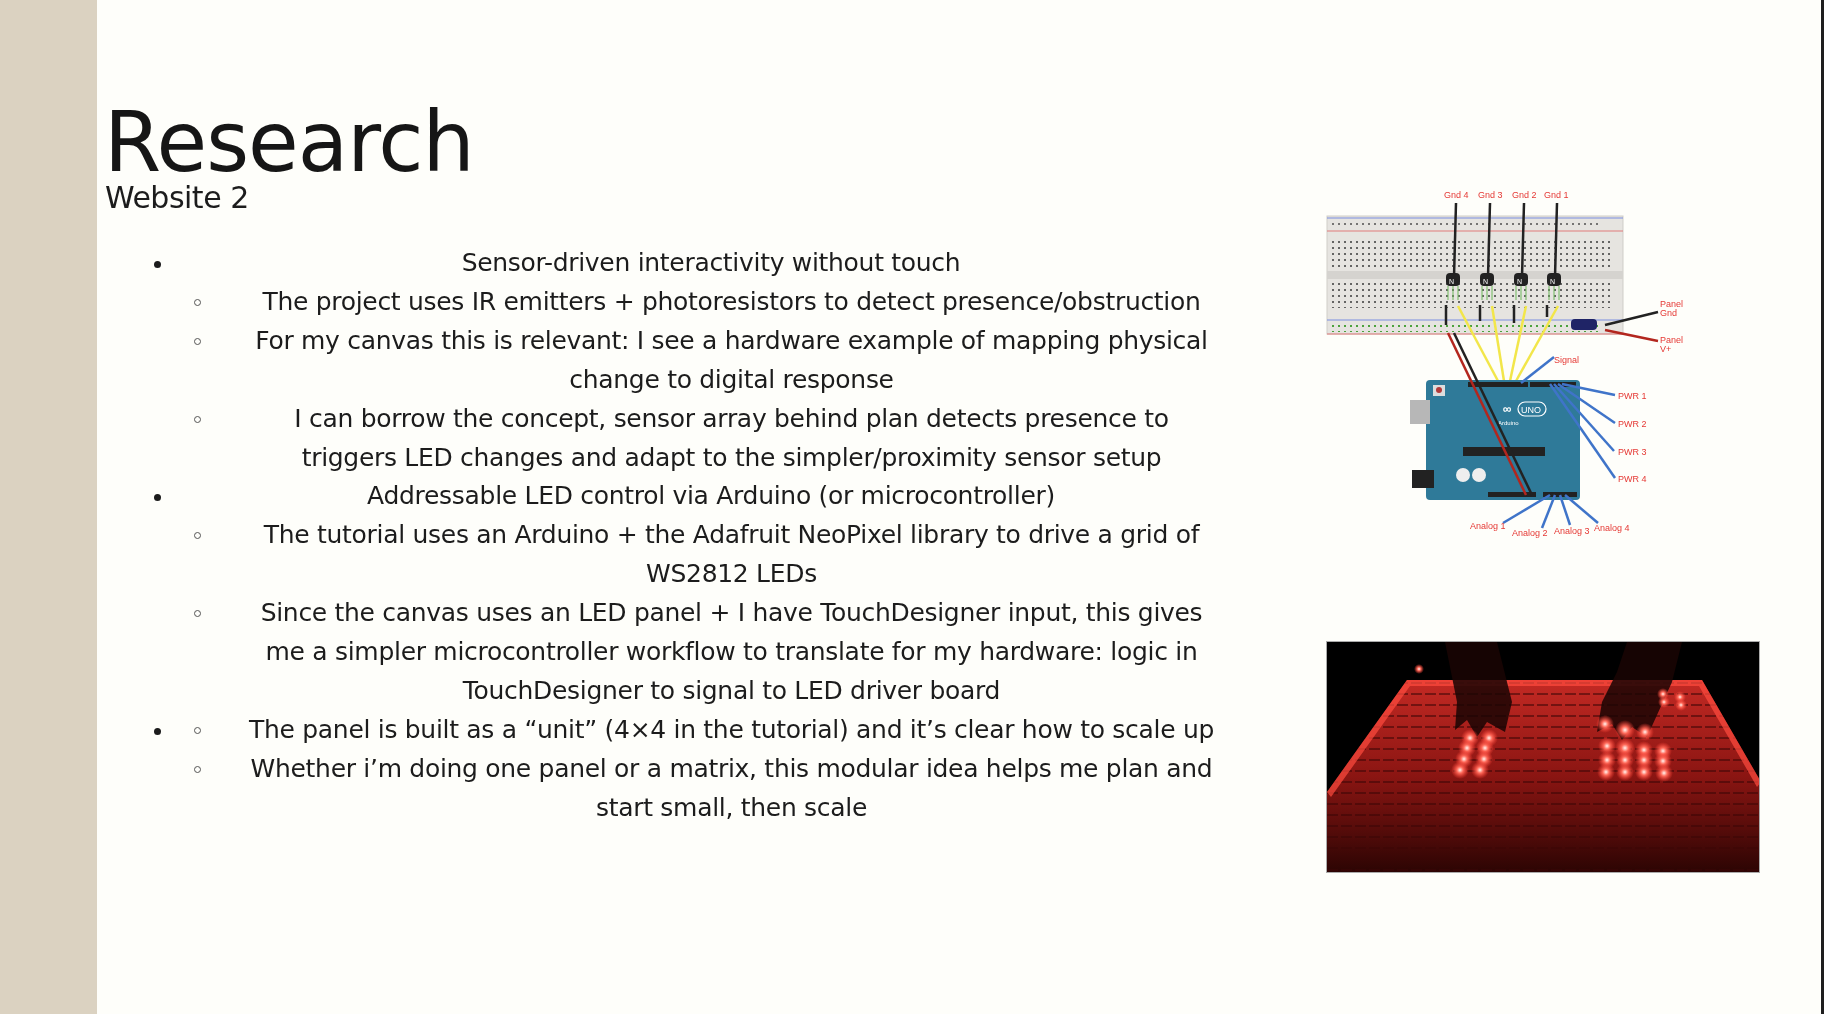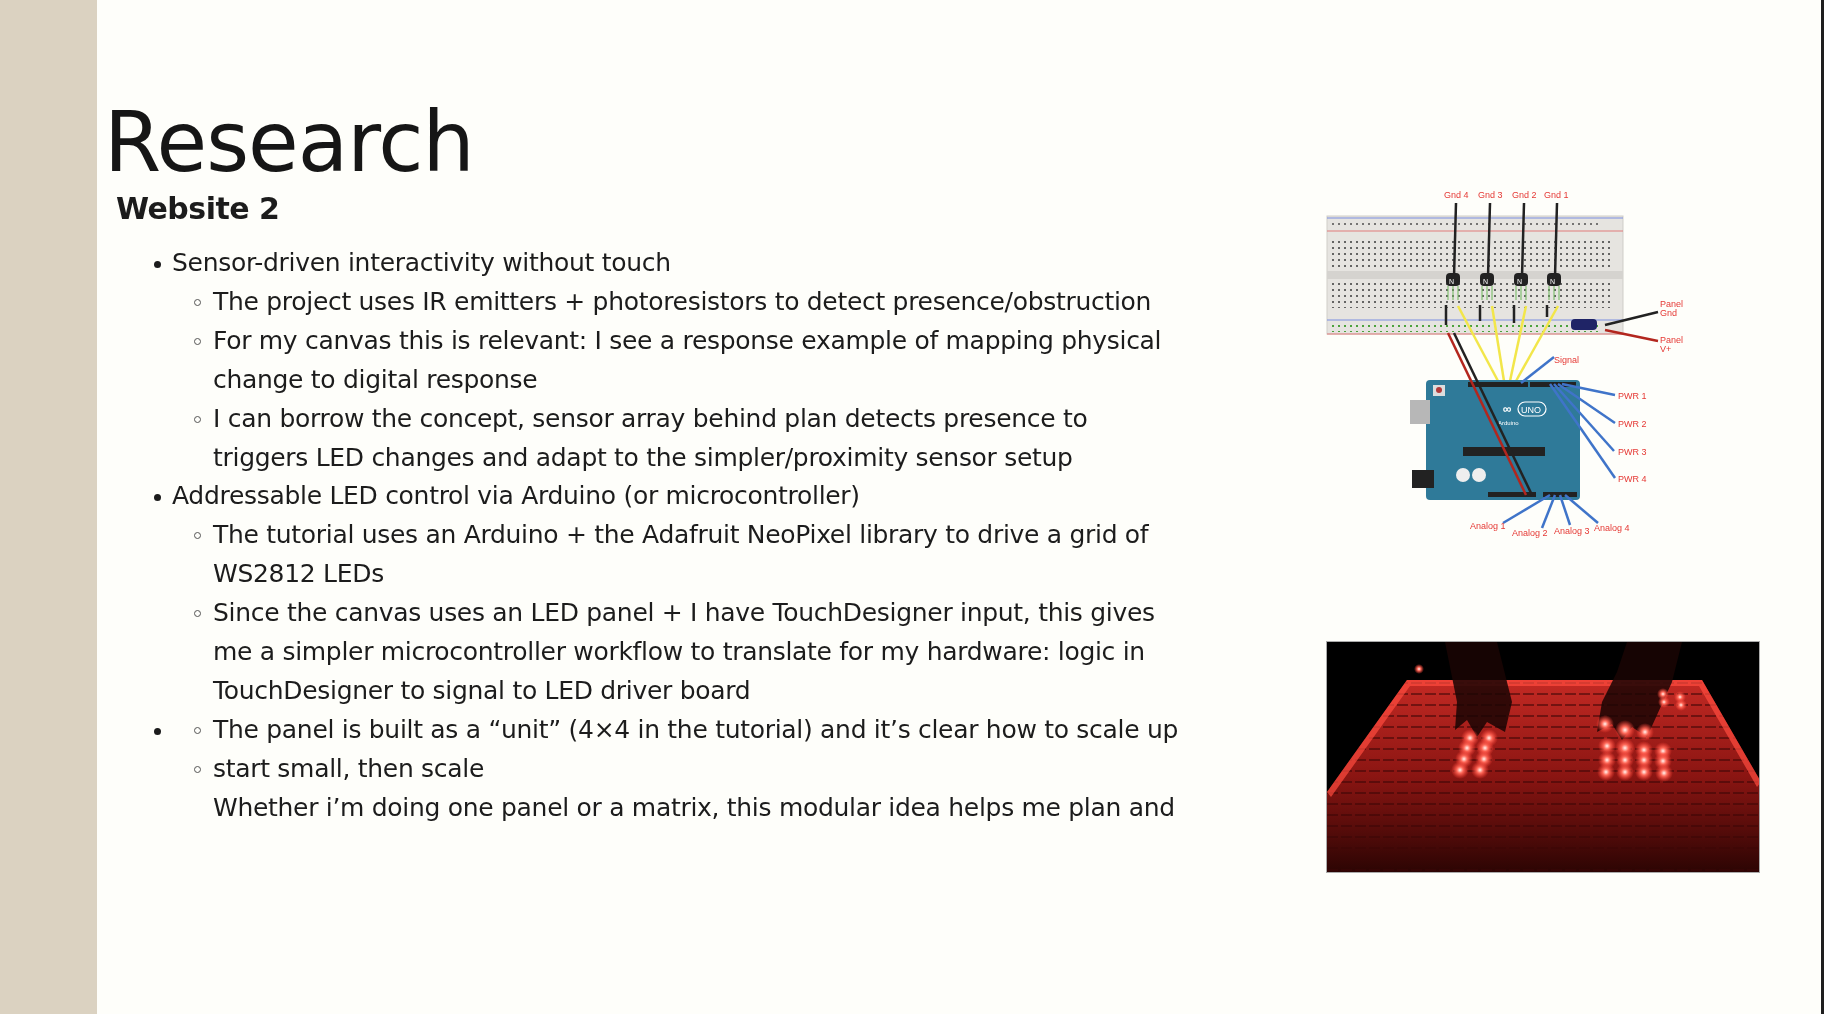--- a/index.html
+++ b/index.html
@@ -19,29 +19,29 @@
   .title {
     position:absolute; left:104px; top:92px;
     font-family:"DejaVu Sans", sans-serif; font-weight:normal;
     font-size:84px; line-height:100px; letter-spacing:-1px; margin:0;
     color:#161616;
     transform:scaleX(0.98); transform-origin:left;
   }
   .subtitle {
     position:absolute; left:104px; top:179px;
     font-family:"DejaVu Sans", sans-serif; font-size:30px; line-height:36px;
-    color:#1c1c1c; font-weight:bold; margin:12px;
+    color:#1c1c1c; font-weight:normal; margin:1px;
     letter-spacing:-0.5px;
   }
   .content {
     position:absolute; left:150px; top:244px; width:1100px;
     font-family:"DejaVu Sans", sans-serif; font-size:25px; line-height:38.9px;
     letter-spacing:-0.3px;
   }
-  .content ul { margin:0; padding:0; list-style:none; }
+  .content ul { margin:0; padding:0; list-style:none;text-align:center; }
   .l1 { position:relative; padding-left:22px; }
   .l1 > .b {
     position:absolute; left:4px; top:17px; width:7px; height:7px; border-radius:50%; background:#1c1c1c;
   }
   .l2 { position:relative; padding-left:63px; }
   .l2 > .b {
     position:absolute; left:44px; top:16px; width:7px; height:7px; border-radius:50%;
     border:1.3px solid #555; box-sizing:border-box;
   }
   .diagram {
@@ -68,21 +68,21 @@
     <li class="l1">
       <span class="b"></span>
       <span>Sensor-driven interactivity without touch</span>
     </li>
     <li class="l2">
       <span class="b"></span>
       <span>The project uses IR emitters + photoresistors to detect presence/obstruction</span>
     </li>
     <li class="l2">
       <span class="b"></span>
-      <div>For my canvas this is relevant: I see a response example of mapping physical</div>
+      <div>For my canvas this is relevant: I see a hardware example of mapping physical</div>
       <div>change to digital response</div>
     </li>
     <li class="l2">
       <span class="b"></span>
       <div>I can borrow the concept, sensor array behind plan detects presence to</div>
       <div>triggers LED changes and adapt to the simpler/proximity sensor setup</div>
     </li>
 
     <li class="l1">
       <span class="b"></span>
@@ -102,22 +102,22 @@
 
     <li class="l1">
       <span class="b"></span>
     </li>
     <li class="l2">
       <span class="b"></span>
       <span>The panel is built as a “unit” (4×4 in the tutorial) and it’s clear how to scale up</span>
     </li>
     <li class="l2">
       <span class="b"></span>
+      <div>Whether i’m doing one panel or a matrix, this modular idea helps me plan and</div>
       <div>start small, then scale</div>
-      <div>Whether i’m doing one panel or a matrix, this modular idea helps me plan and</div>
     </li>
   </ul>
 </div>
 
 <div class="diagram">
   <svg width="400" height="360" viewBox="0 0 400 360" xmlns="http://www.w3.org/2000/svg">
     <defs>
       <pattern id="holes" x="0" y="0" width="6" height="6" patternUnits="userSpaceOnUse">
         <rect x="2" y="2" width="2" height="2" fill="#444"></rect>
       </pattern>

